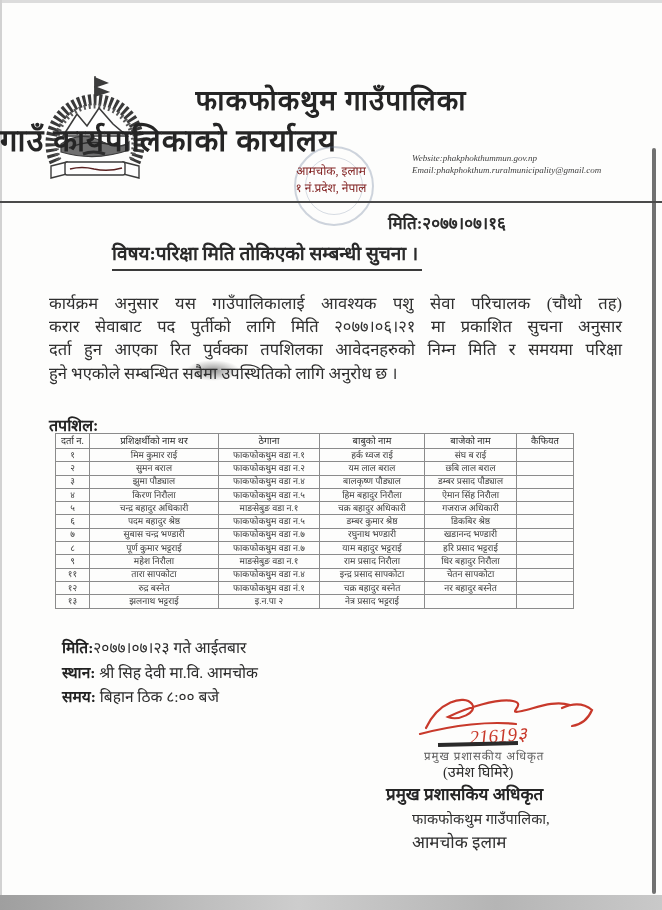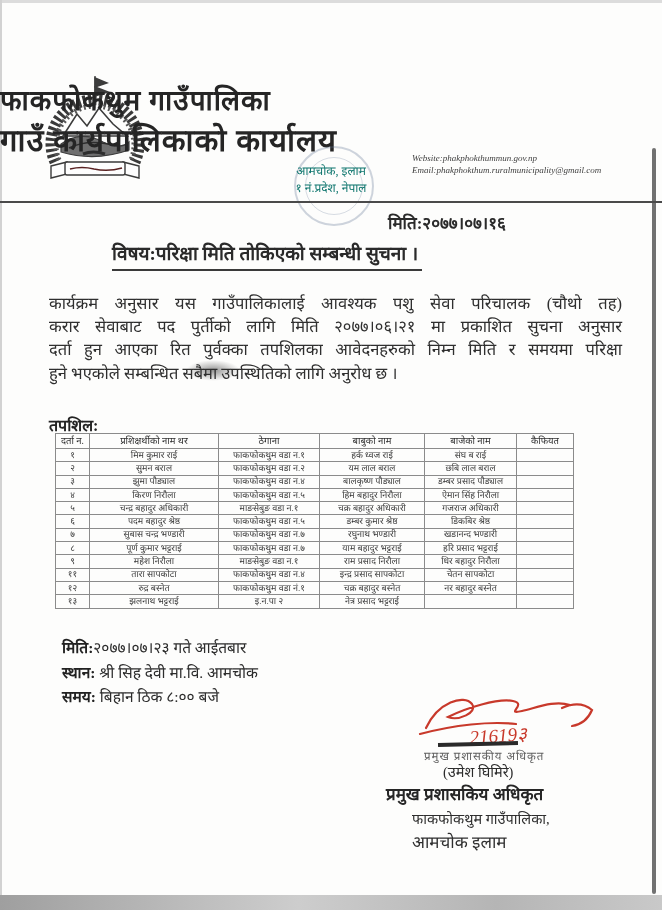--- a/index.html
+++ b/index.html
@@ -11,23 +11,23 @@
   }
   
   .edge-top{position:absolute;left:0;top:0;right:0;height:3px;background:#dcdcdc;}
   .edge-left{position:absolute;left:0;top:0;bottom:0;width:2px;background:#d2d2d2;}
   .edge-right{position:absolute;right:6px;top:148px;bottom:16px;width:4px;background:#4e4e4e;opacity:.8;border-radius:2px;}
   .edge-bottom{position:absolute;left:0;right:0;bottom:0;height:15px;
     background:linear-gradient(to right,#9f9f9f,#cdcdcd 45%,#b5b5b5 75%,#c9c9c9);}
   .abs{position:absolute;}
 
   
-  .title1{left:0;right:0;top:80px;font-size:28px;font-weight:bold;color:#252525;letter-spacing:1px;}
+  .title1{left:0;right:0;top:80px;text-align:center;font-size:28px;font-weight:bold;color:#252525;letter-spacing:1px;}
   .title2{left:0;right:16px;top:118px;text-align:left;font-size:31px;font-weight:bold;color:#252525;letter-spacing:1px;}
-  .addr{left:0;right:0;text-align:center;font-size:12px;color:#0f766e;}
+  .addr{left:0;right:0;text-align:center;font-size:12px;color:#7f1d1d;}
   .addr1{top:162px;}
   .addr2{top:179px;}
   .contact{left:412px;top:152px;width:248px;font-style:italic;font-size:9px;line-height:12px;color:#3e3e3e;}
   .head-rule{left:0;right:0;top:201px;height:2px;background:#4a4a4a;}
   .faint-stamp{left:294px;top:146px;width:76px;height:76px;border:2px solid rgba(96,116,146,.30);
     border-radius:50%;}
   .faint-stamp::after{content:"";position:absolute;left:9px;top:9px;right:9px;bottom:9px;
     border:1px solid rgba(96,116,146,.25);border-radius:50%;}
 
   

